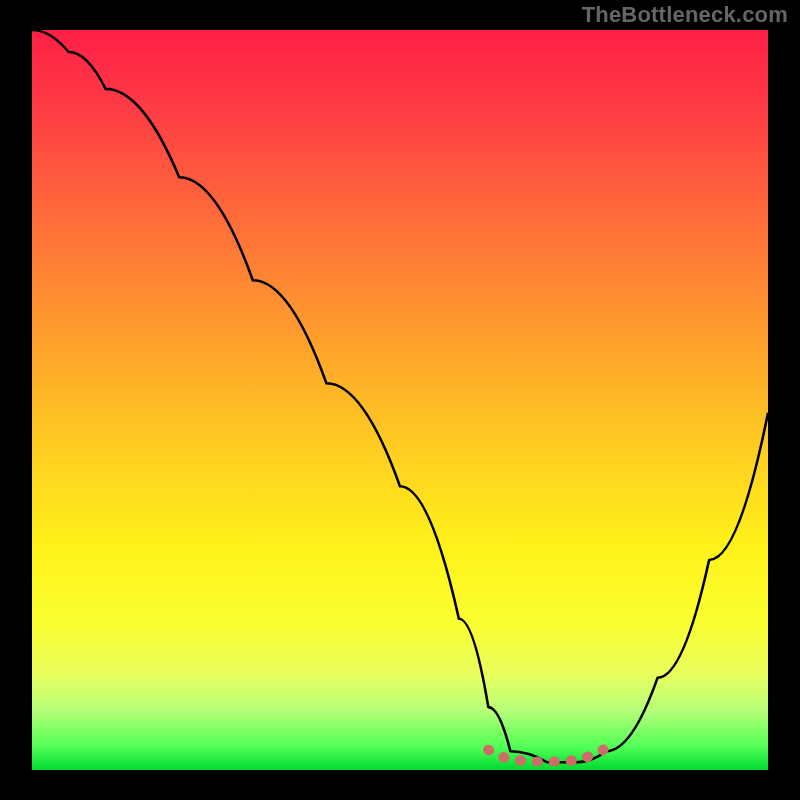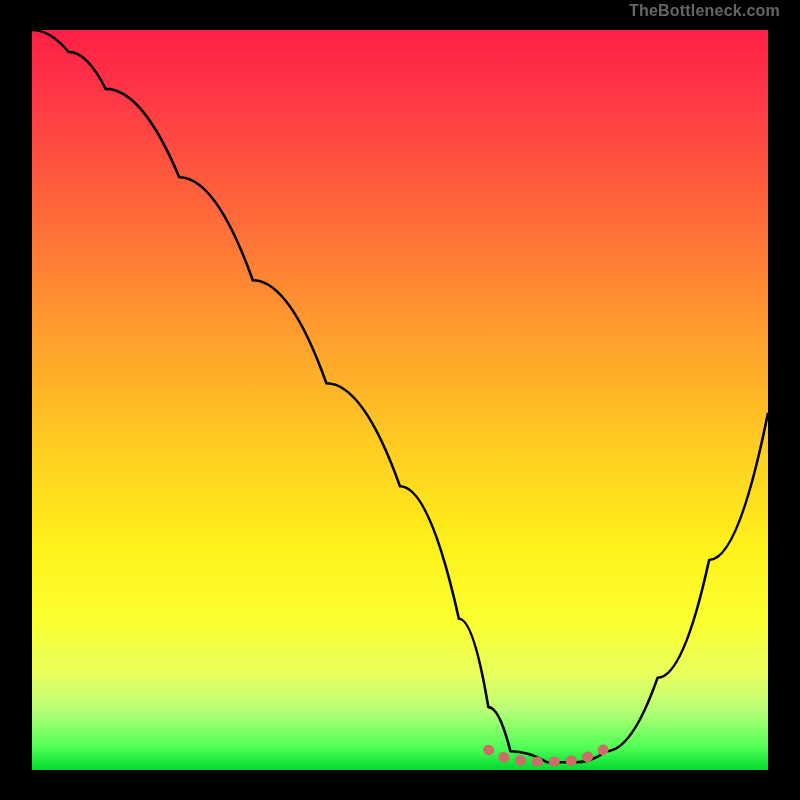--- a/index.html
+++ b/index.html
@@ -13,23 +13,23 @@
   }
   .frame {
     position: relative;
     width: 800px;
     height: 800px;
     background: #000;
   }
   .watermark {
     position: absolute;
     top: 2px;
-    right: 20px;
+    right: 12px;
     color: #666;
-    font-size: 16px;
+    font-size: 22px;
     font-weight: 600;
     letter-spacing: 0.2px;
     z-index: 5;
   }
   .plot {
     position: absolute;
     left: 32px;
     top: 30px;
     width: 736px;
     height: 740px;

